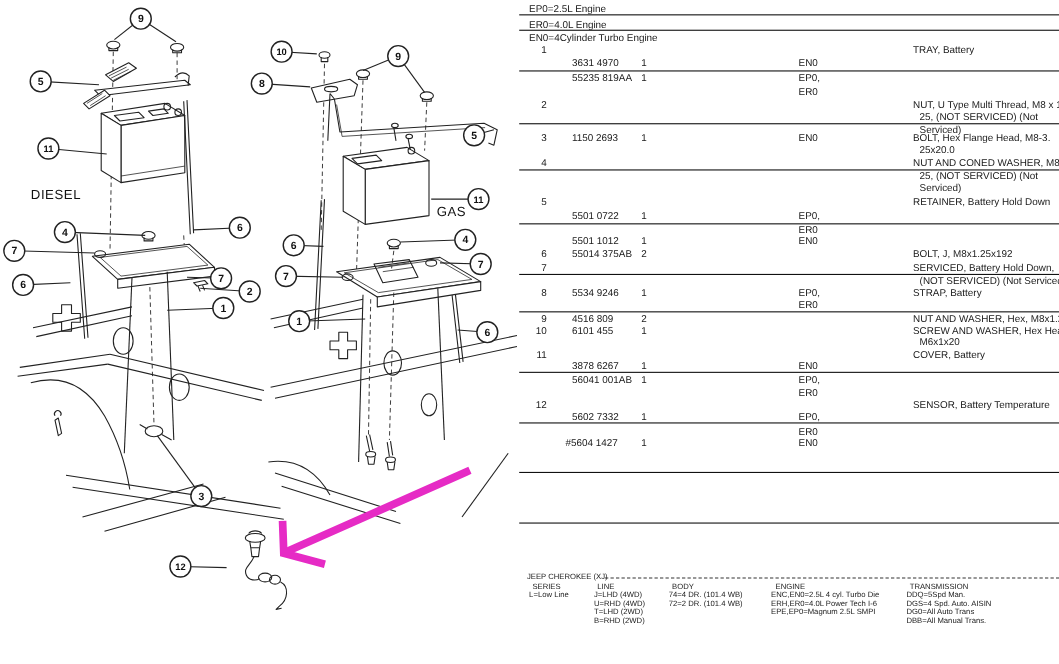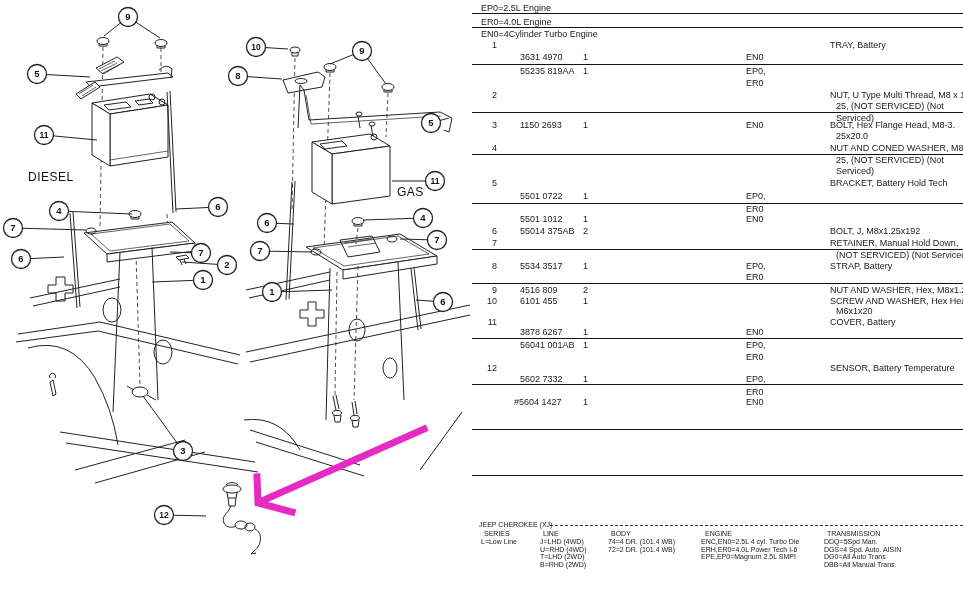--- a/index.html
+++ b/index.html
@@ -14,21 +14,21 @@
   .fuel-label{position:absolute;font-size:12px;letter-spacing:.5px;color:#111;}
   
   #table-wrap{position:absolute;left:478px;top:0;width:485px;height:584px;font-size:9px;}
   .tline{position:absolute;left:0;height:10px;line-height:10px;white-space:nowrap;width:485px;}
   .tcol{position:absolute;top:0;white-space:nowrap;}
   .c-note{left:3px;}
   .c-item{left:0;width:19px;text-align:right;}
   .c-part{left:42px;}
   .c-part.hash{left:36px;}
   .c-qty{left:105px;}
-  .c-eng{left:268px;}
+  .c-eng{left:248px;}
   .c-desc{left:352px;}
   .c-desc.ind{left:358px;}
   .trule{position:absolute;left:-6px;width:491px;border-top:1px solid #111;height:0;}
   
   #footer{position:absolute;left:478px;top:513px;width:485px;height:91px;font-size:7px;line-height:7px;}
   #footer-title{position:absolute;left:1px;top:8px;white-space:nowrap;}
   #footer-dash{position:absolute;left:72px;right:0;top:12px;border-top:1px dashed #333;}
   .fhead,.fitem{position:absolute;white-space:nowrap;}
   .fhead{top:17px;}
   .fc0{left:3px;}  .fh0{left:6px;}
@@ -359,21 +359,21 @@
         <span class="tcol c-desc">NUT AND CONED WASHER, M8x</span>
       </div>
       <div class="tline" style="top: 155px;">
         <span class="tcol c-desc ind">25, (NOT SERVICED) (Not</span>
       </div>
       <div class="tline" style="top: 166px;">
         <span class="tcol c-desc ind">Serviced)</span>
       </div>
       <div class="tline" style="top: 178px;">
         <span class="tcol c-item">5</span>
-        <span class="tcol c-desc">BRACKET, Battery Hold Tech</span>
+        <span class="tcol c-desc">RETAINER, Battery Hold Down</span>
       </div>
       <div class="tline" style="top: 191px;">
         <span class="tcol c-part">5501 0722</span>
         <span class="tcol c-qty">1</span>
         <span class="tcol c-eng">EP0,</span>
       </div>
       <div class="tline" style="top: 204px;">
         <span class="tcol c-eng">ER0</span>
       </div>
       <div class="tline" style="top: 214px;">
@@ -382,28 +382,28 @@
         <span class="tcol c-eng">EN0</span>
       </div>
       <div class="tline" style="top: 226px;">
         <span class="tcol c-item">6</span>
         <span class="tcol c-part">55014 375AB</span>
         <span class="tcol c-qty">2</span>
         <span class="tcol c-desc">BOLT, J, M8x1.25x192</span>
       </div>
       <div class="tline" style="top: 238px;">
         <span class="tcol c-item">7</span>
-        <span class="tcol c-desc">RETAINER, Manual Hold Down,</span>
+        <span class="tcol c-desc">SERVICED, Battery Hold Down,</span>
       </div>
       <div class="tline" style="top: 250px;">
         <span class="tcol c-desc ind">(NOT SERVICED) (Not Serviced)</span>
       </div>
       <div class="tline" style="top: 261px;">
         <span class="tcol c-item">8</span>
-        <span class="tcol c-part">5534 3517</span>
+        <span class="tcol c-part">5534 9246</span>
         <span class="tcol c-qty">1</span>
         <span class="tcol c-eng">EP0,</span>
         <span class="tcol c-desc">STRAP, Battery</span>
       </div>
       <div class="tline" style="top: 272px;">
         <span class="tcol c-eng">ER0</span>
       </div>
       <div class="tline" style="top: 285px;">
         <span class="tcol c-item">9</span>
         <span class="tcol c-part">4516 809</span>

